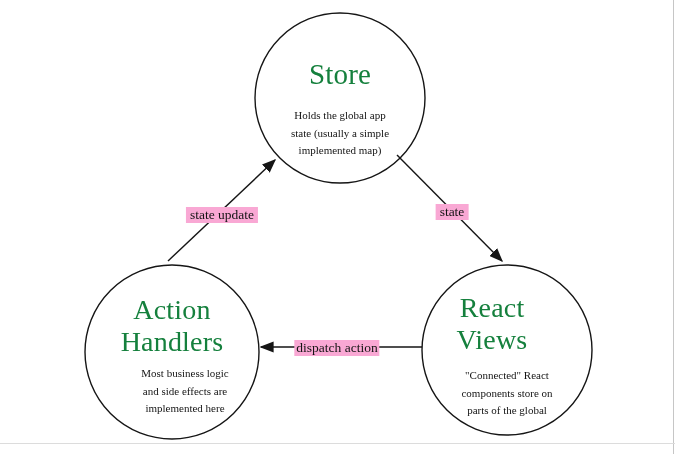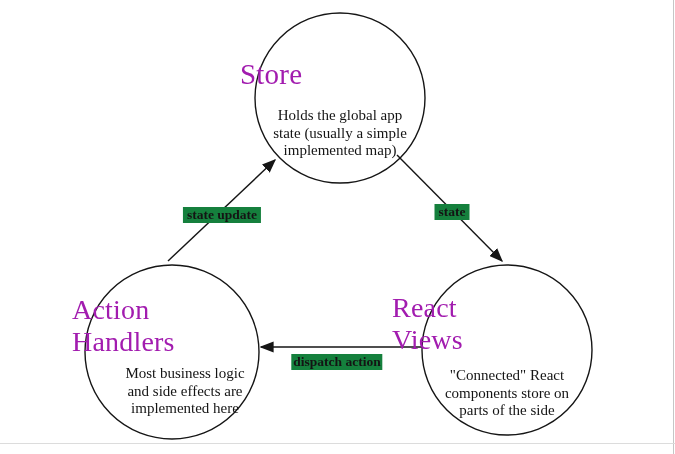--- a/index.html
+++ b/index.html
@@ -16,44 +16,43 @@
     color: #141414;
     overflow: hidden;
   }
   #diagram-svg {
     position: absolute;
     left: 0;
     top: 0;
   }
   .node-title {
     position: absolute;
-    text-align: left;
+    text-align: center;
     font-size: 28px;
     line-height: 32px;
-    color: #a21caf;
+    color: #15803d;
     letter-spacing: 0.2px;
   }
   .node-title .line { display: block; }
   .node-desc {
     position: absolute;
     text-align: center;
-    font-size: 15px;
+    font-size: 11px;
     line-height: 17.5px;
     color: #141414;
   }
   .node-desc .line { display: block; }
   .edge-label {
     position: absolute;
     transform: translate(-50%, -50%);
-    background: #15803d;
+    background: #f9a8d4;
     padding: 0 4px;
     font-size: 13.5px;
     white-space: nowrap;
     color: #141414;
-    font-weight: bold;
   }
   .frame-right {
     position: absolute;
     top: 0;
     left: 673px;
     width: 1px;
     height: 454px;
     background: #c6c6c6;
   }
   .frame-bottom {
@@ -105,23 +104,23 @@
     <span class="line">implemented here</span>
   </div>
 
   <div class="node-title" style="left:392px; top:292px; width:200px;">
     <span class="line">React</span>
     <span class="line">Views</span>
   </div>
   <div class="node-desc" style="left:417px; top:367px; width:180px;">
     <span class="line">"Connected" React</span>
     <span class="line">components store on</span>
-    <span class="line">parts of the side</span>
+    <span class="line">parts of the global</span>
   </div>
 
   <div class="edge-label" style="left:222px; top:215px;">state update</div>
   <div class="edge-label" style="left:452px; top:212px;">state</div>
-  <div class="edge-label" style="left:337px; top:348px; padding:0 2px;margin-top:14px;">dispatch action</div>
+  <div class="edge-label" style="left:337px; top:348px; padding:0 2px;">dispatch action</div>
 
   <div class="frame-right"></div>
   <div class="frame-bottom"></div>
 
 </div>
 
 </body></html>

